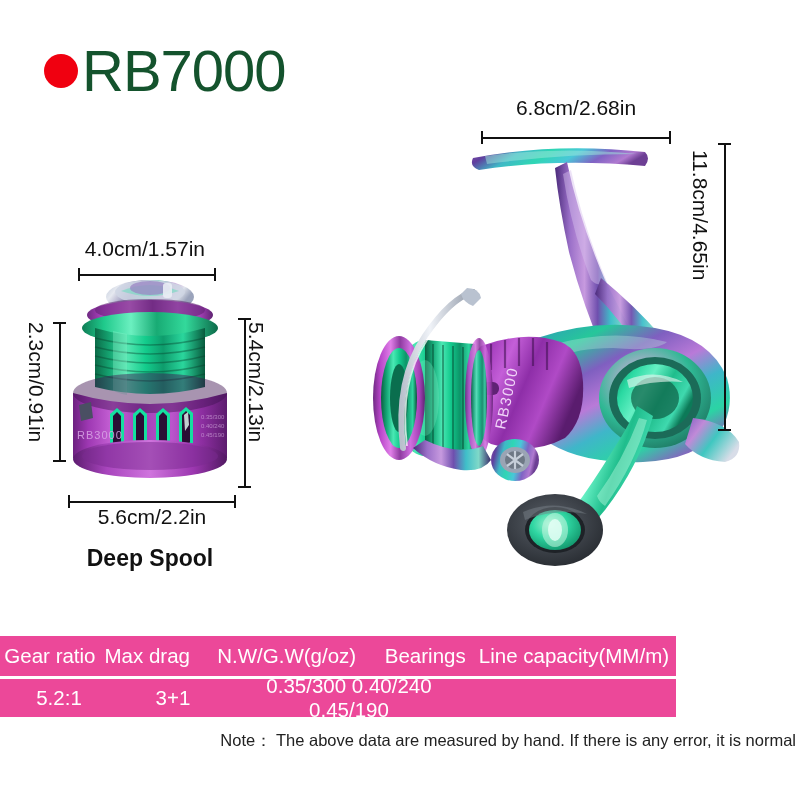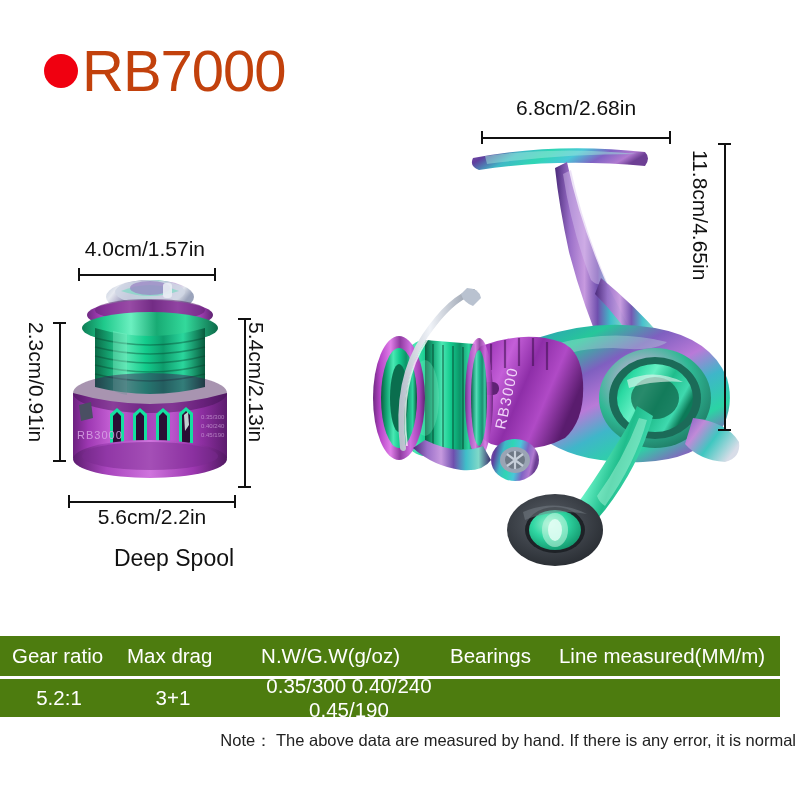--- a/index.html
+++ b/index.html
@@ -30,21 +30,21 @@
     border-radius: 50%;
     background: #f00010;
     margin-right: 4px;
     flex: none;
   }
   #title-text {
     font-size: 58px;
     line-height: 58px;
     font-weight: 400;
     letter-spacing: -1px;
-    color: #c2410c;
+    color: #14532d;
   }
 
   
   .dim-label {
     position: absolute;
     font-size: 21px;
     color: #111;
     white-space: nowrap;
   }
   .dim-label.vert {
@@ -94,32 +94,31 @@
   .dim-v .cap.b { bottom: 0; }
 
   
   #spool-caption {
     position: absolute;
     left: 0;
     top: 545px;
     width: 300px;
     text-align: center;
     font-size: 23px;
-    font-weight: normal;
+    font-weight: bold;
     color: #111;
-    padding-left: 24px;
   }
 
   
   #spec-table {
     position: absolute;
     left: 0;
     top: 636px;
-    width: 780px;
-    background: #4d7c0f;
+    width: 676px;
+    background: #ec4899;
   }
   #spec-table .row {
     display: flex;
     align-items: center;
     color: #ffffff;
   }
   #spec-table .row.head { height: 40px; }
   #spec-table .row.body { height: 38px; }
   #spec-table .sep {
     height: 3px;
@@ -467,21 +466,21 @@
     <span class="cap b"></span>
 </div>
 <div class="dim-label vert" style="left:712px; top:150px;">11.8cm/4.65in</div>
 
 <div id="spec-table">
   <div class="row head">
     <div class="cell c0">Gear ratio</div>
     <div class="cell c1">Max drag</div>
     <div class="cell c2">N.W/G.W(g/oz)</div>
     <div class="cell c3">Bearings</div>
-    <div class="cell c4">Line measured(MM/m)</div>
+    <div class="cell c4">Line capacity(MM/m)</div>
   </div>
   <div class="sep"></div>
   <div class="row body">
     <div class="cell c0">5.2:1</div>
     <div class="cell c3">3+1</div>
     <div class="cell c4">0.35/300 0.40/240 0.45/190</div>
   </div>
 </div>
 
 <div id="table-note">Note： The above data are measured by hand. If there is any error, it is normal</div>

